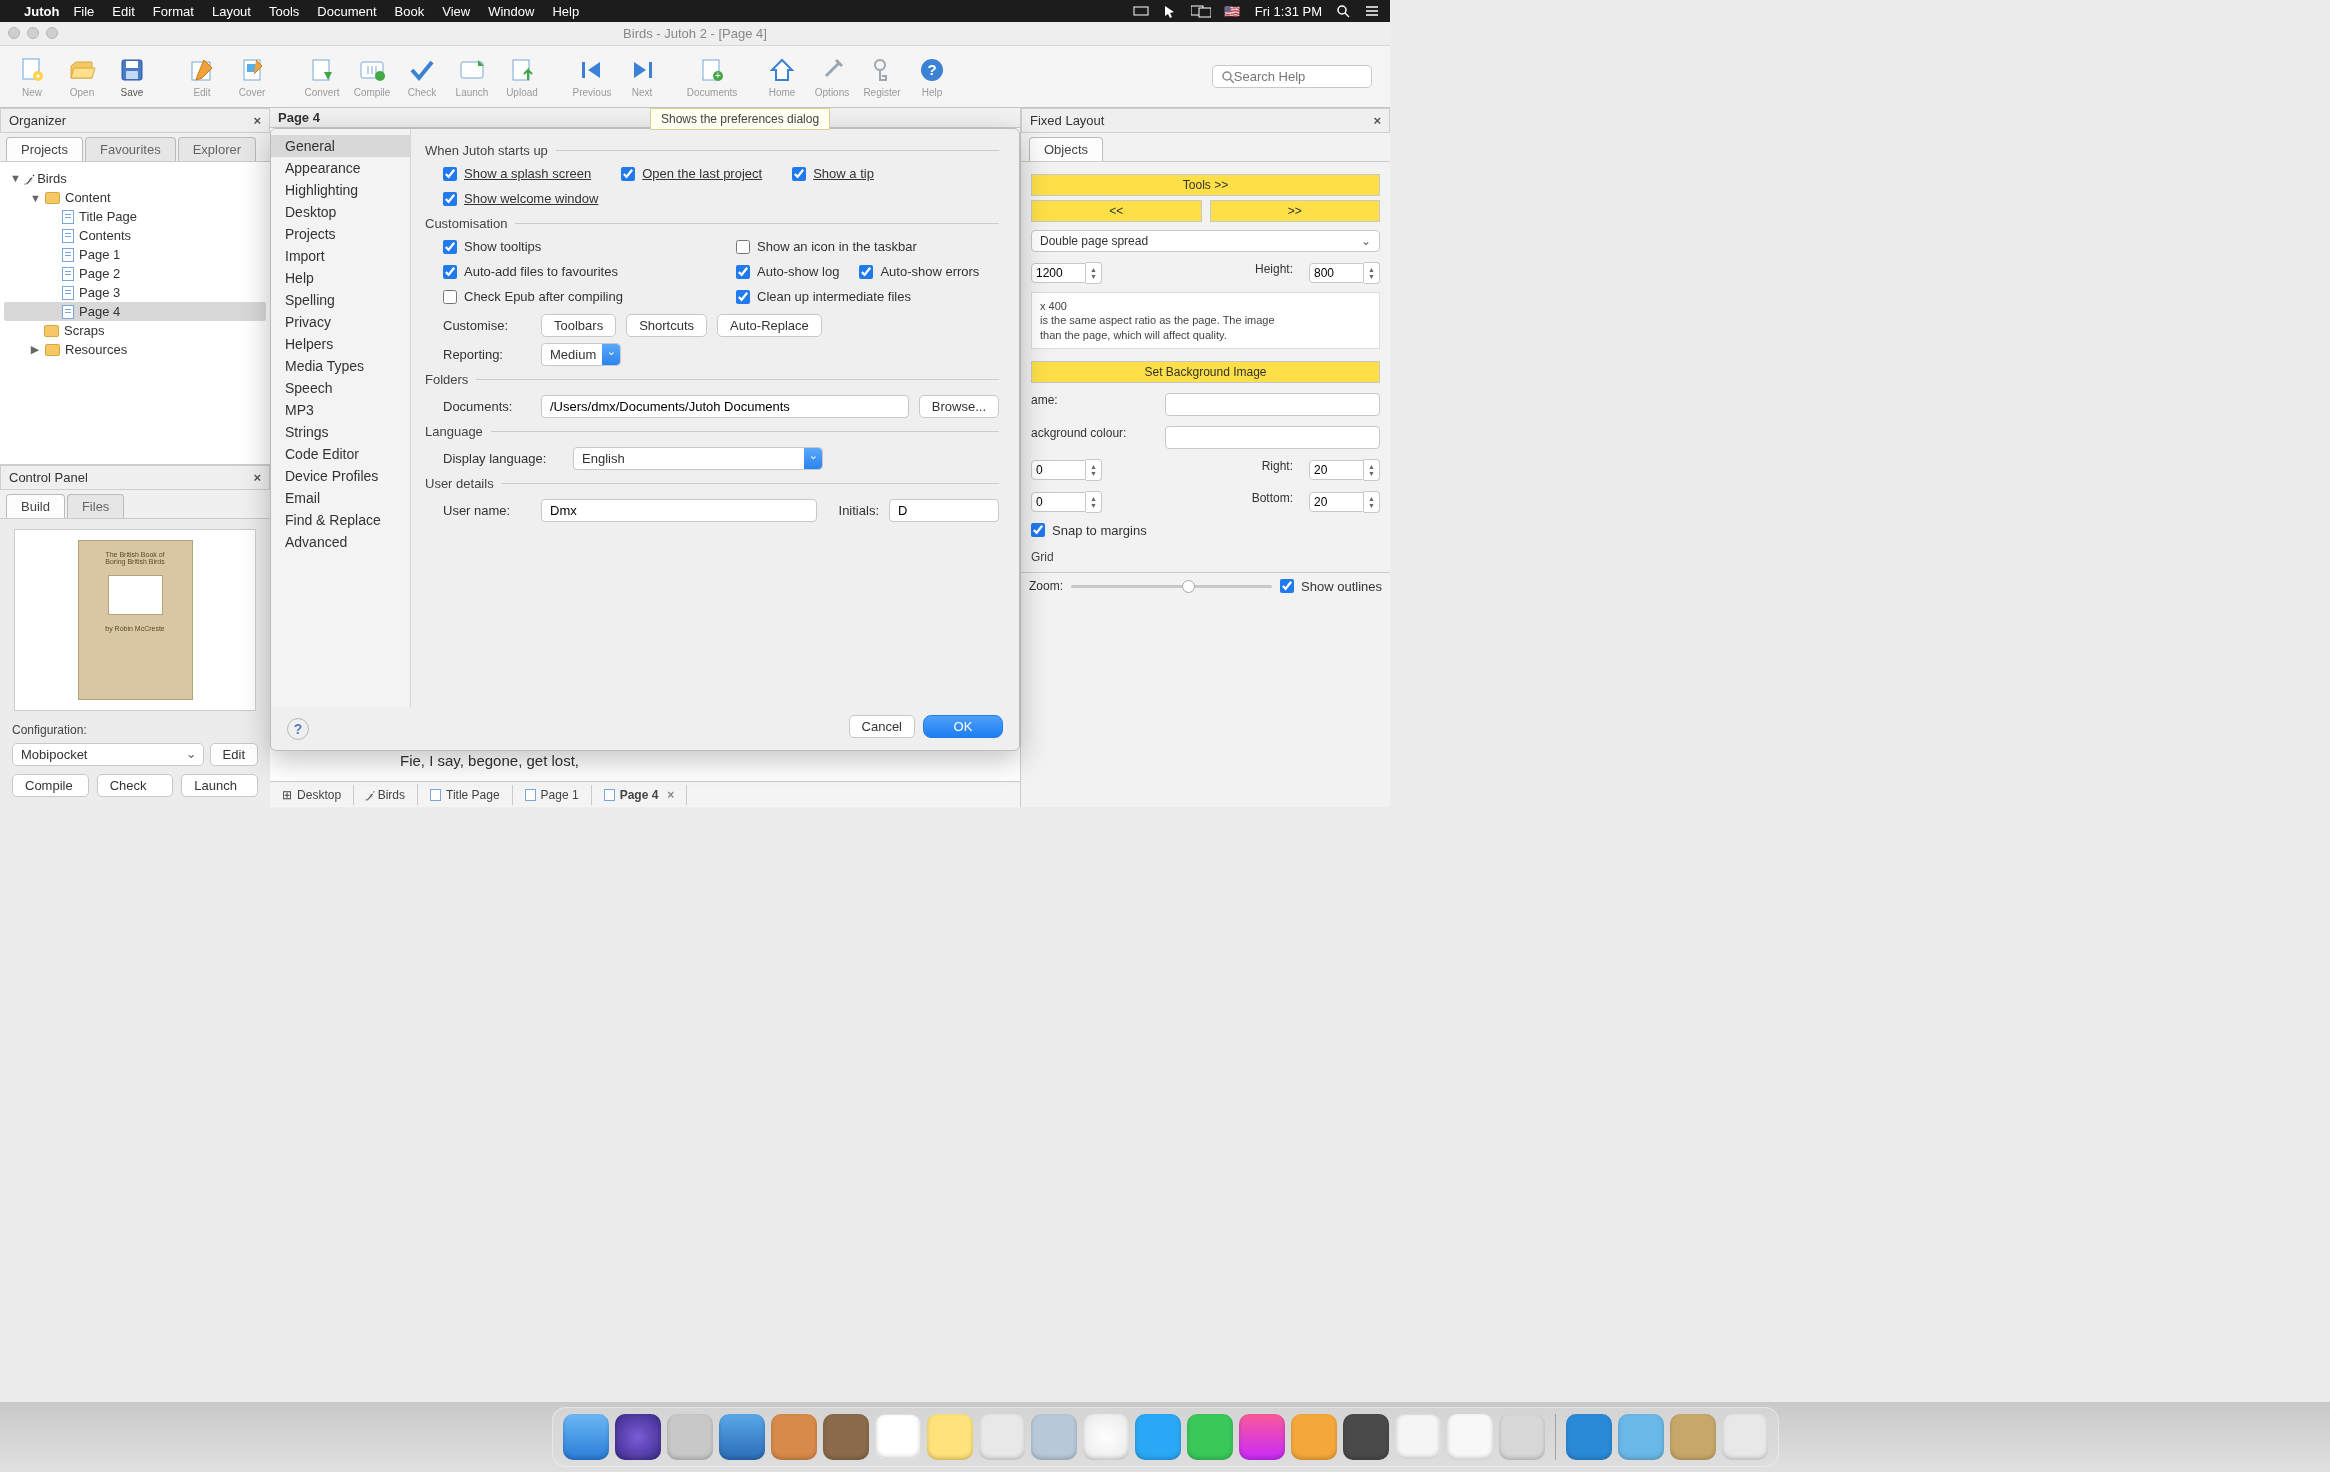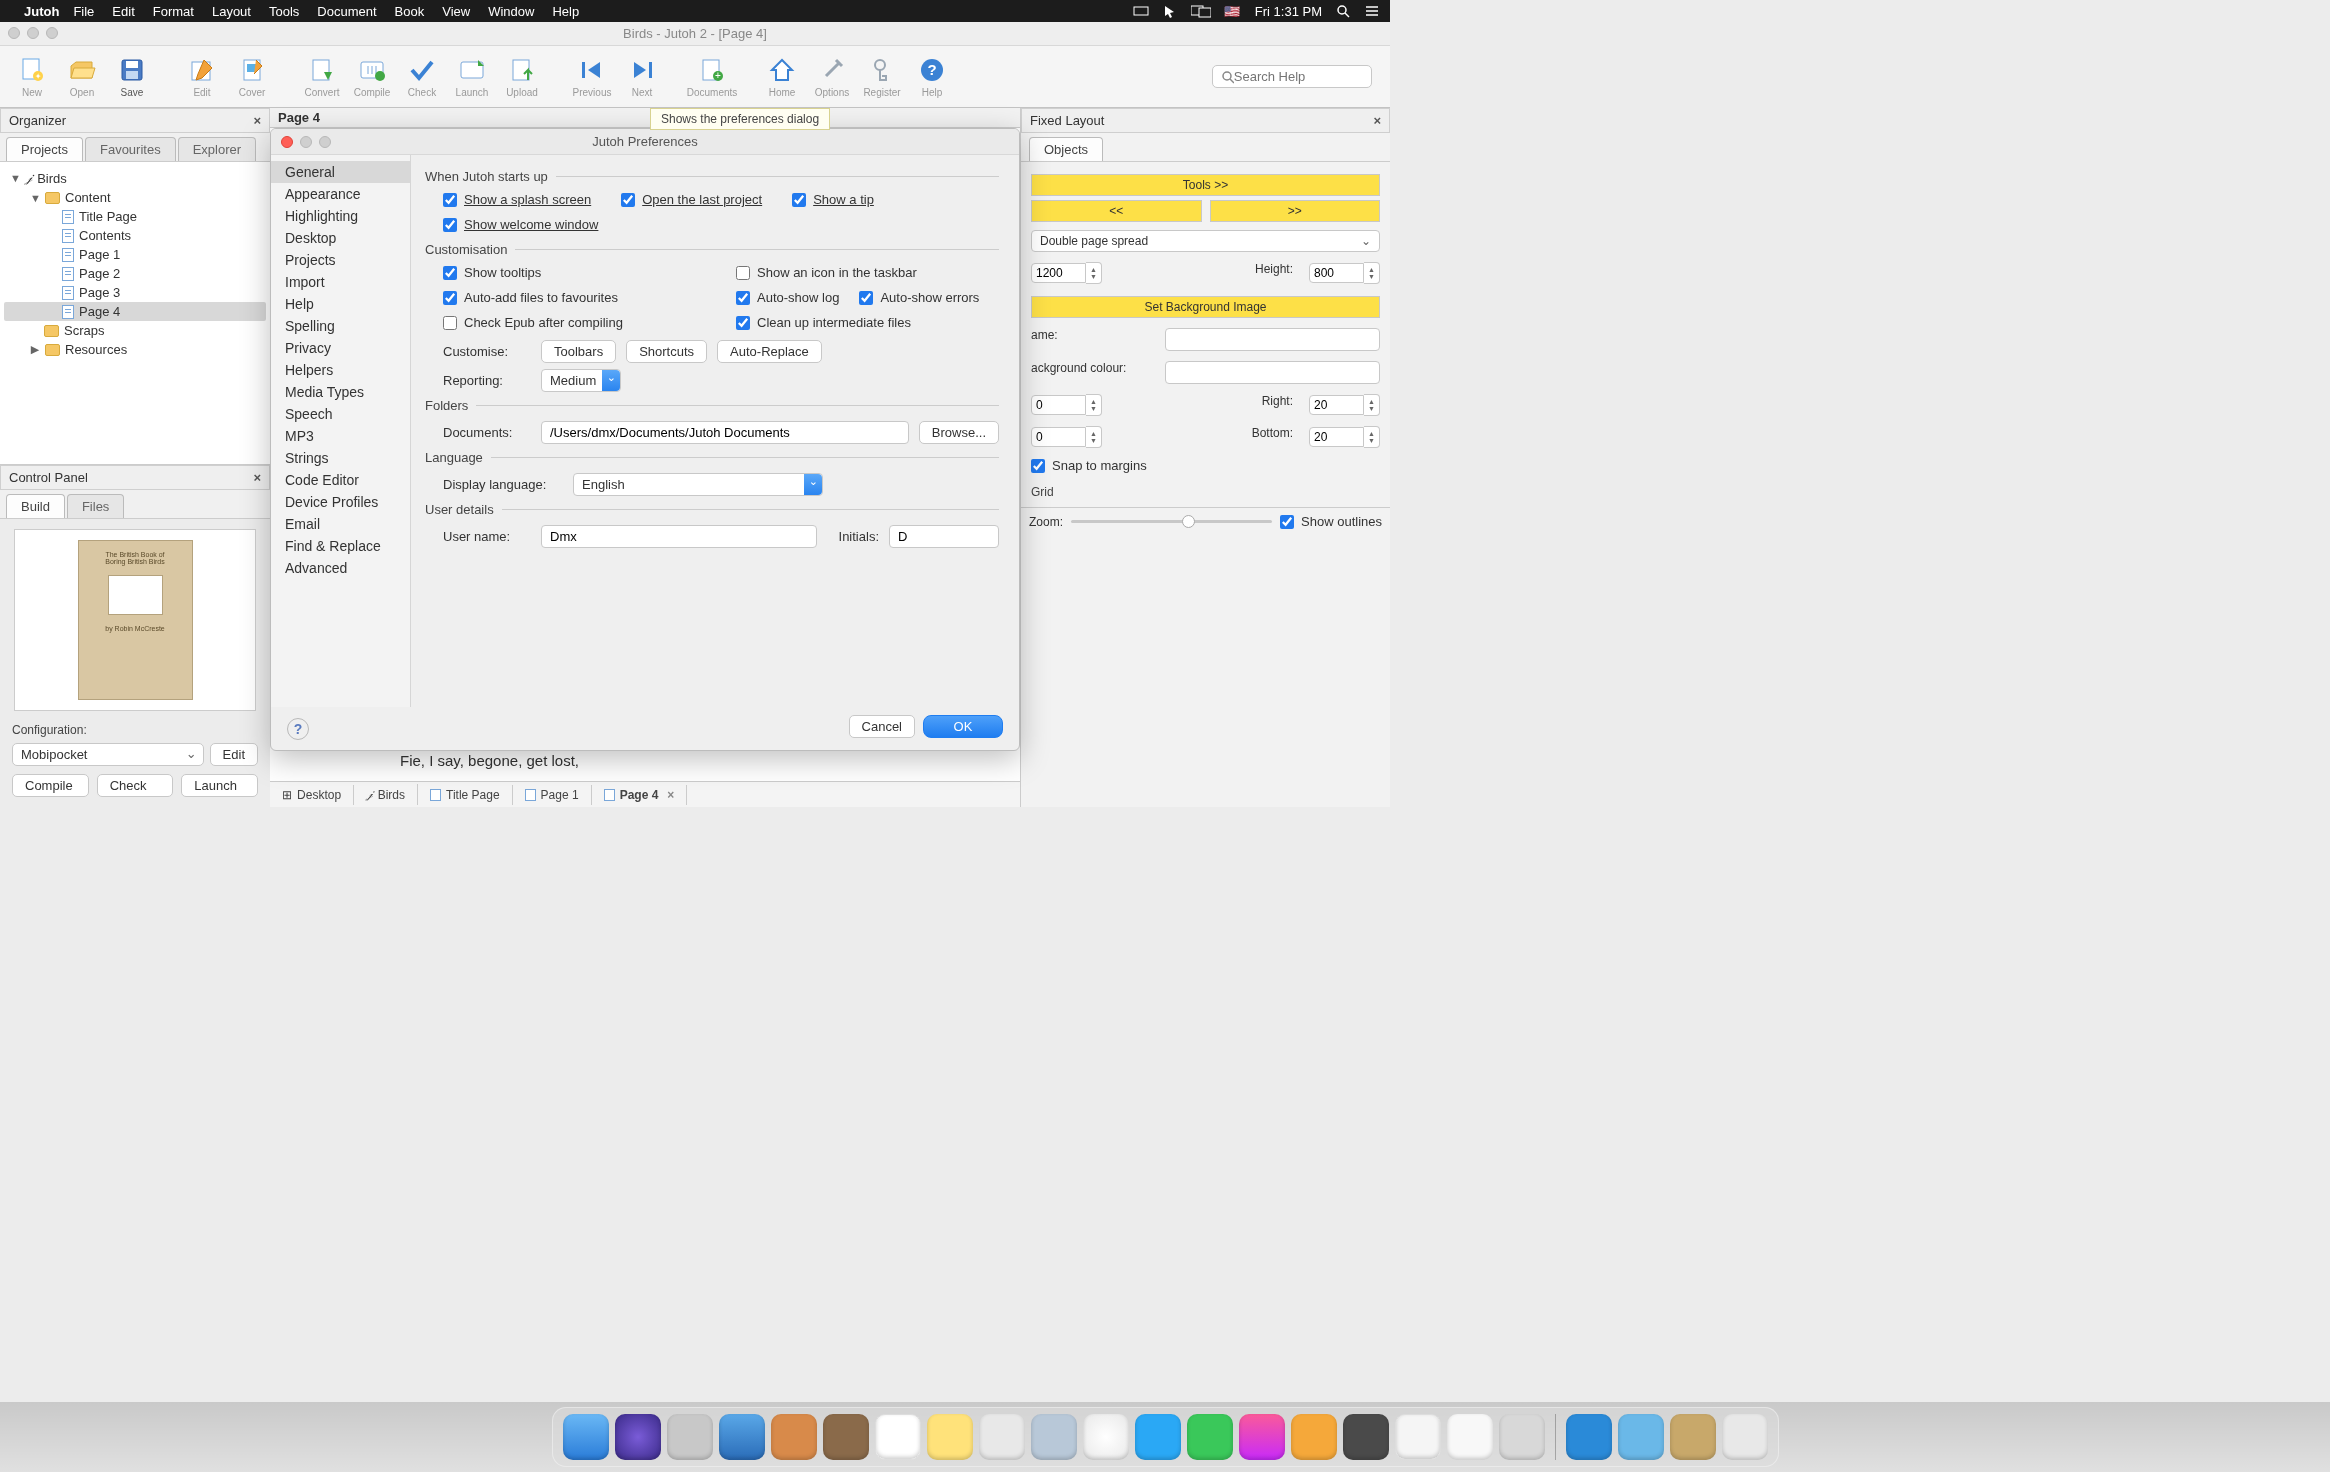--- a/index.html
+++ b/index.html
@@ -459,28 +459,20 @@
     <div class="center-top">Page 4</div>
     <div class="page-body">
       <div class="poem">
         <div>You're charmless as a lemon curd,</div>
         <div>Fie, I say, begone, get lost,</div>
       </div>
 
       <div class="tooltip-note">Shows the preferences dialog</div>
 
       <div class="modal">
-        <div class="modal-titlebar">
-          <div class="tr">
-              <span class="r"></span>
-              <span class="g"></span>
-              <span class="g"></span>
-            </div>
-          <div class="title">Jutoh Preferences</div>
-        </div>
         <div class="modal-body">
           <div class="modal-side">
             <div class="item sel">General</div>
             <div class="item">Appearance</div>
             <div class="item">Highlighting</div>
             <div class="item">Desktop</div>
             <div class="item">Projects</div>
             <div class="item">Import</div>
             <div class="item">Help</div>
             <div class="item">Spelling</div>
@@ -656,20 +648,25 @@
             <input value="1200" style="">
             <div class="arrows">▲<br>▼</div>
           </div>
         <label>Height:</label>
         <div class="spin">
             <input value="800" style="">
             <div class="arrows">▲<br>▼</div>
           </div>
       </div>
 
+      <div class="rt-note">
+        <span>x 400</span><br>
+        <span>is the same aspect ratio as the page. The image</span><br>
+        <span>than the page, which will affect quality.</span>
+      </div>
 
       <div class="rt-btn" style="margin-top:12px">Set Background Image</div>
 
       <div class="rt-row">
           <label style="text-align:left;flex:0.6">ame:</label>
           <input class="text-input" style="flex: 1 1 0%;">
         </div>
       <div class="rt-row">
           <label style="text-align:left;flex:0.6">ackground colour:</label>
           <input class="text-input" style="flex: 1 1 0%;">

